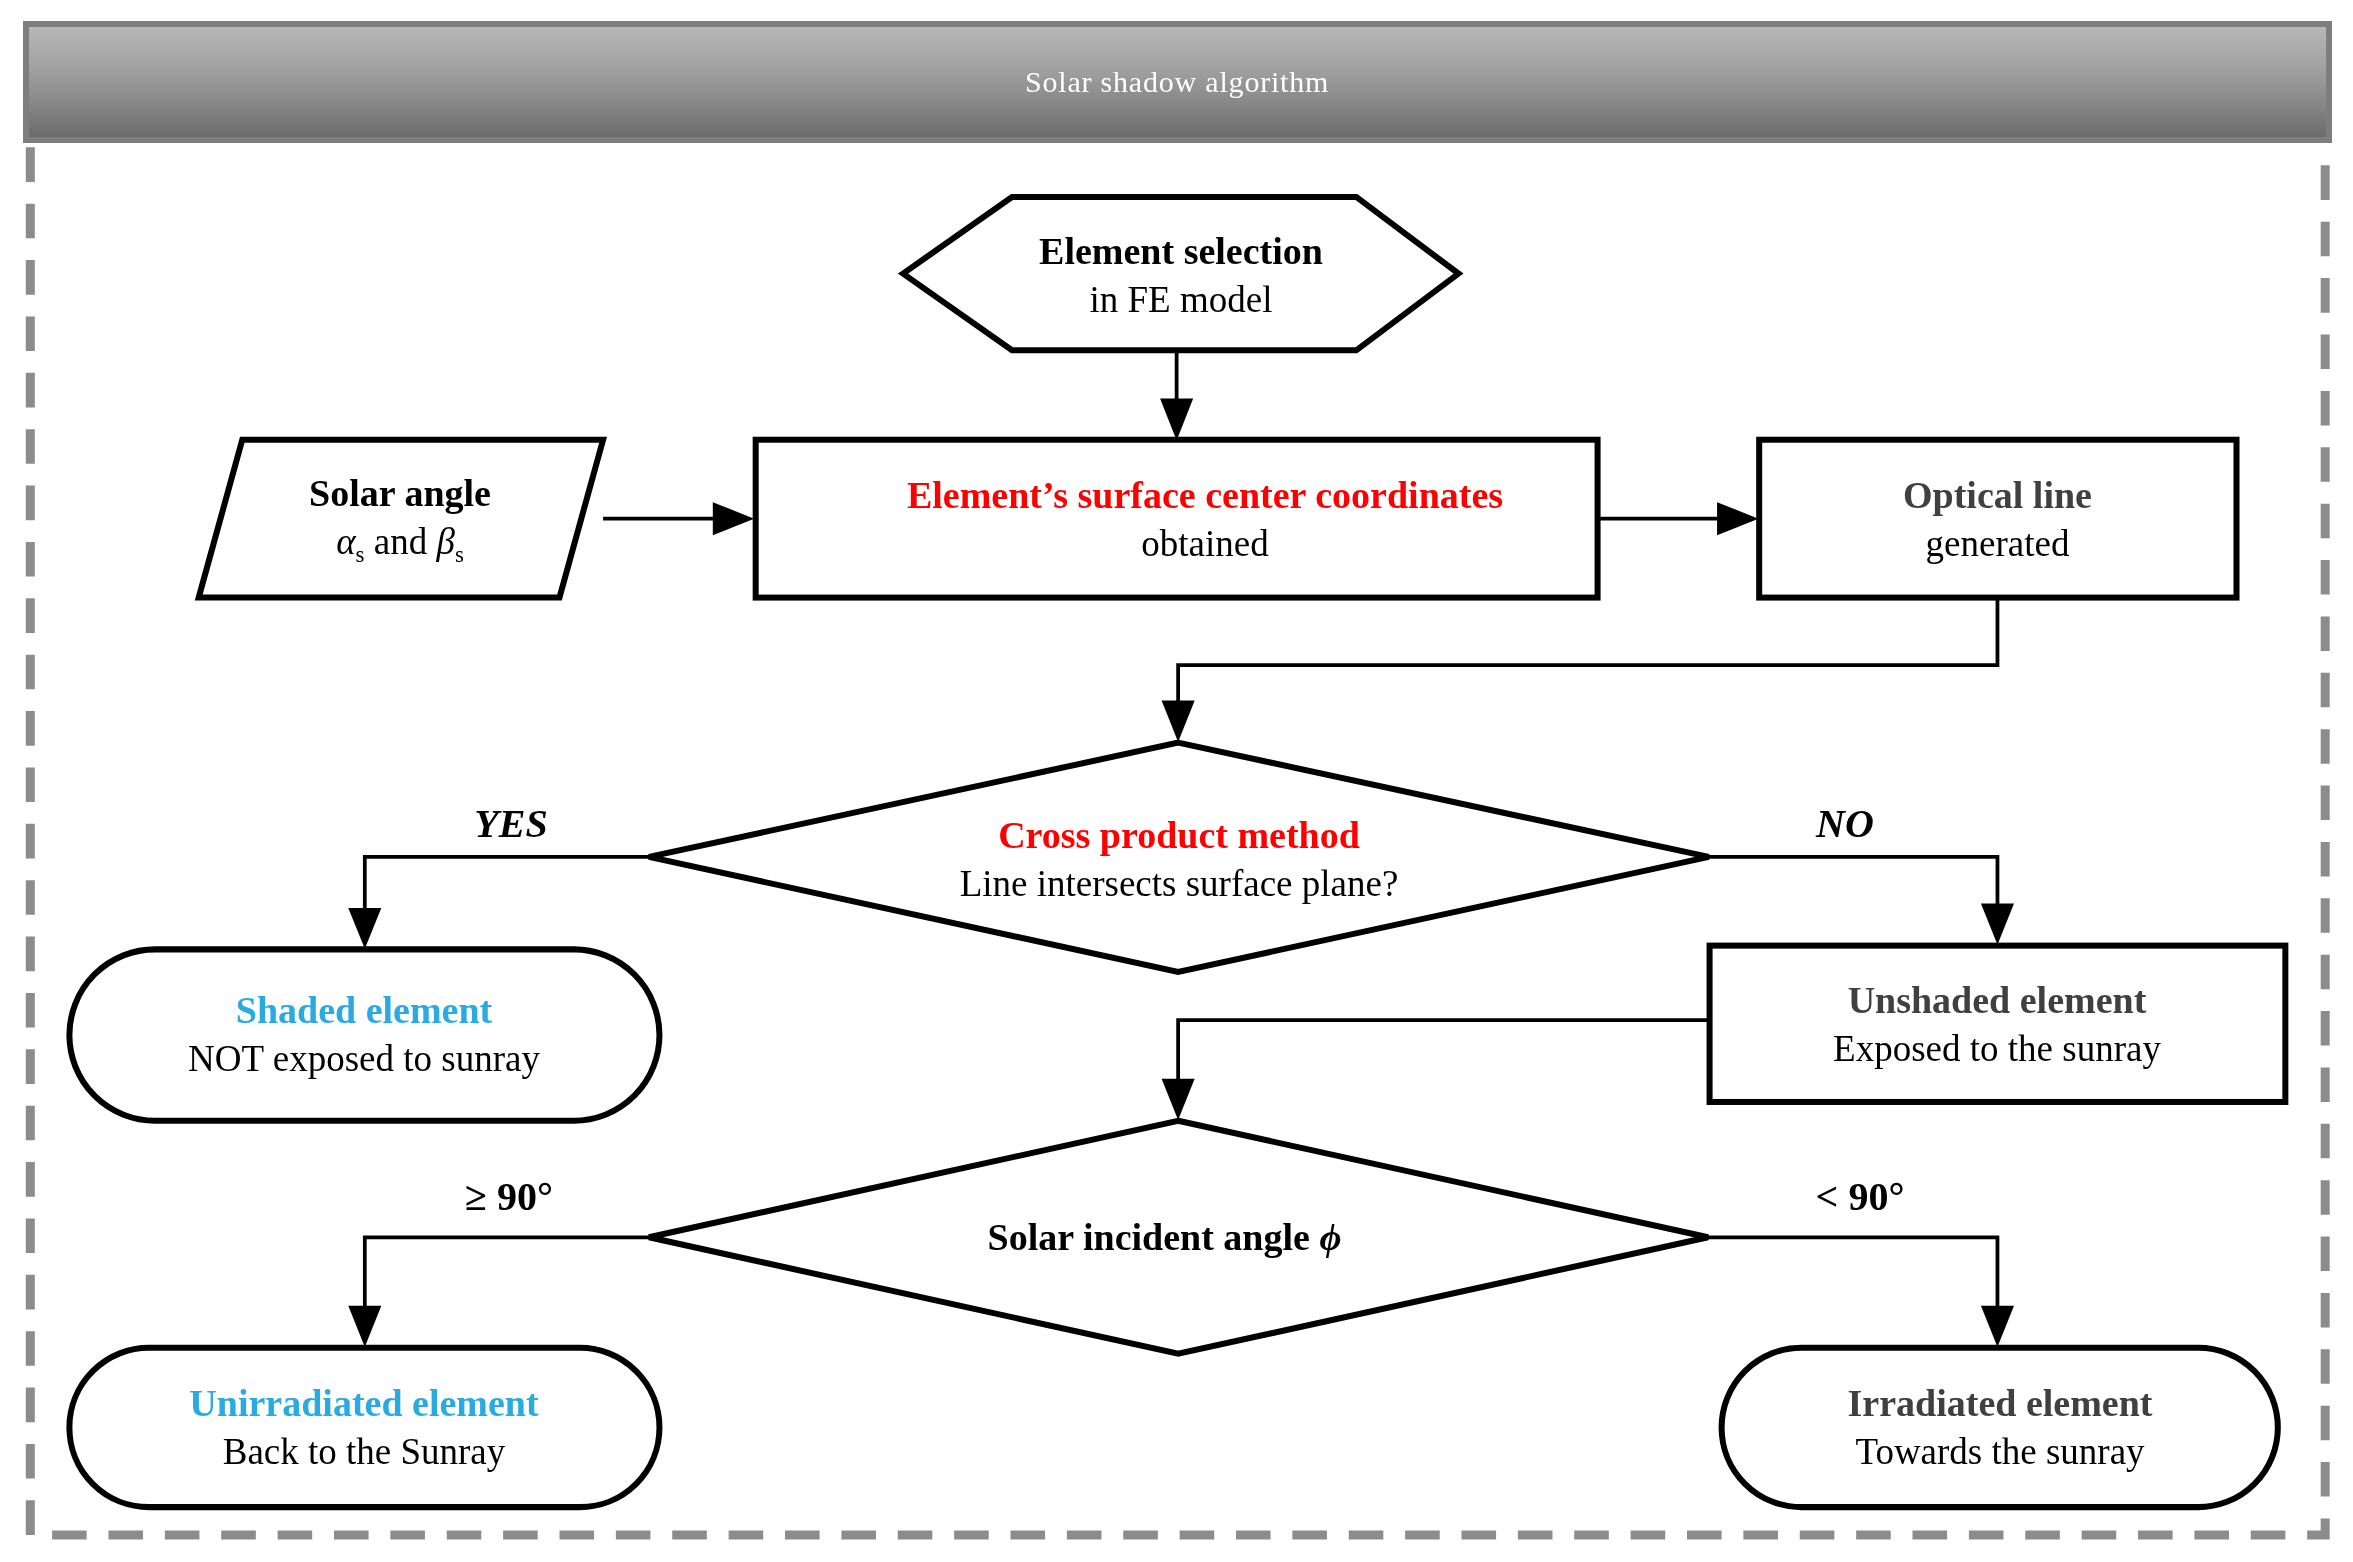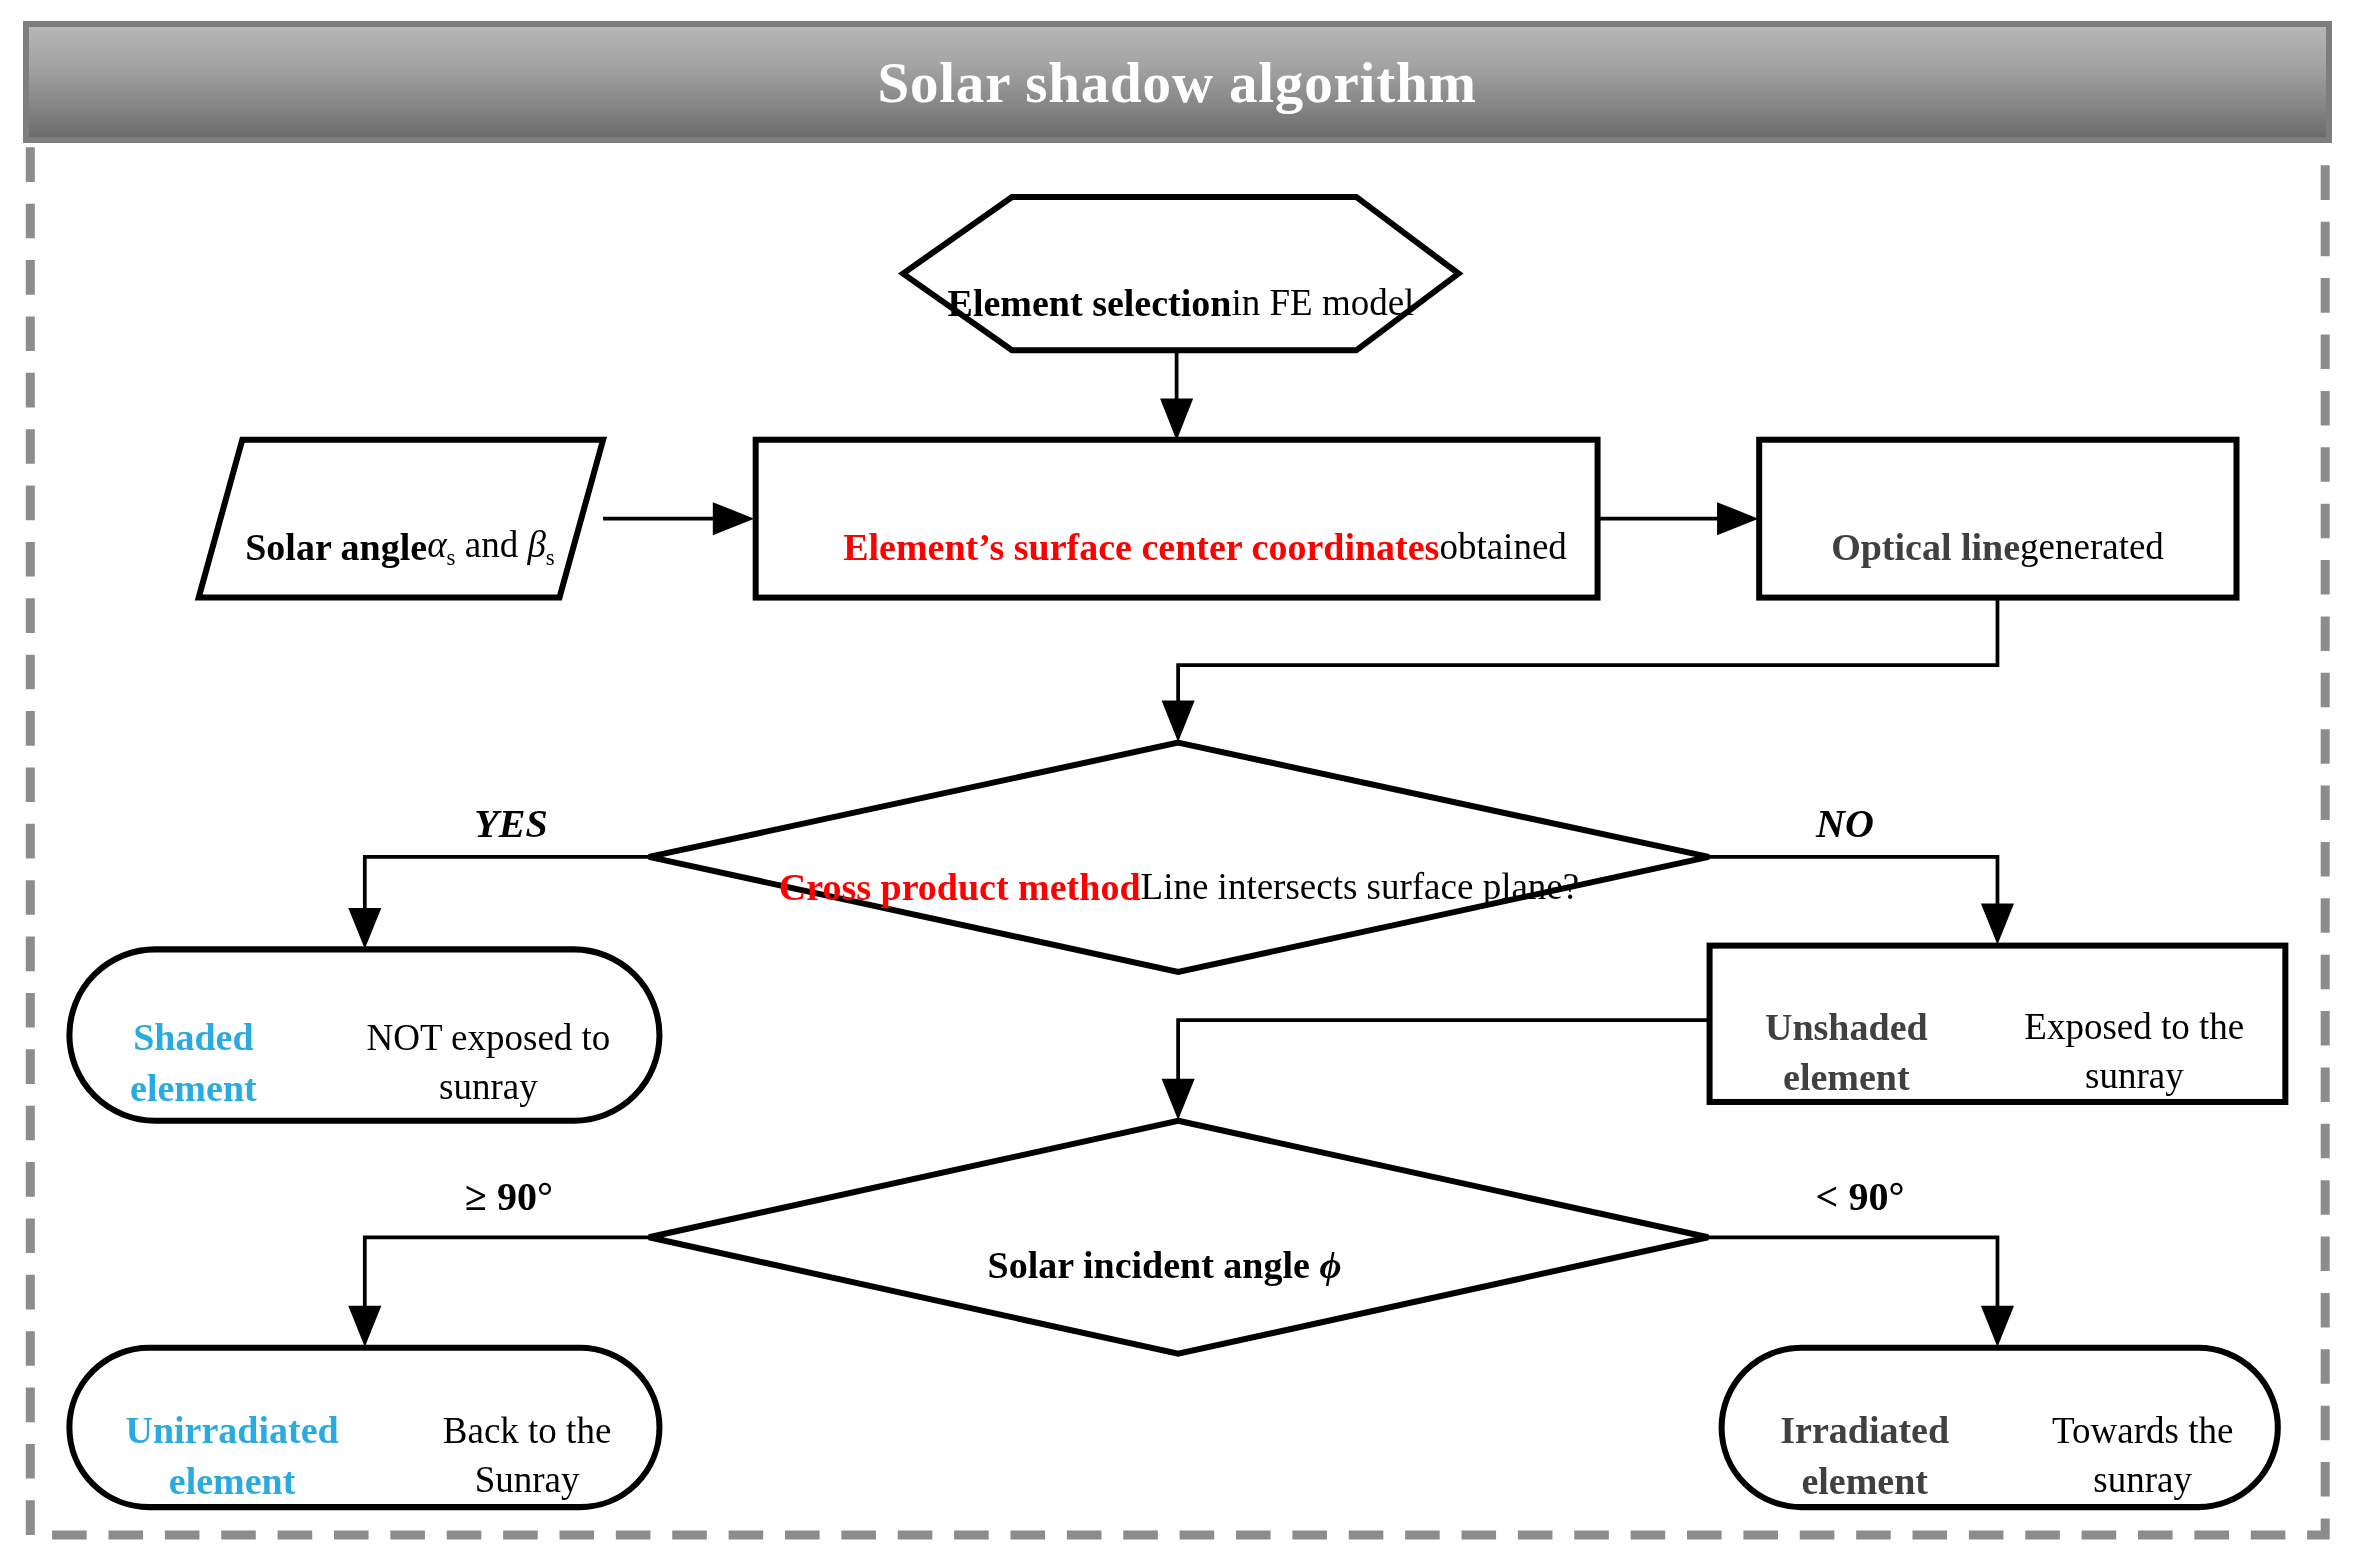--- a/index.html
+++ b/index.html
@@ -13,27 +13,26 @@
   }
   #diagram-svg{position:absolute;left:0;top:0;}
   .titlebar{
     position:absolute;left:22.6px;top:21px;width:2309px;height:122px;
     background:linear-gradient(180deg,#b6b6b6 0%,#a3a3a3 35%,#878787 70%,#6b6b6b 100%);
     border:6px solid #7e7e7e;
     box-sizing:border-box;
     display:flex;align-items:center;justify-content:center;
   }
   .titlebar span{
-    color:#ffffff;font-size:57px;font-weight:bold;letter-spacing:0.8px;
+    color:#ffffff;font-size:30px;font-weight:normal;letter-spacing:0.8px;
   }
   .node-text{
-    position:absolute;display:flex;flex-direction:row;
+    position:absolute;display:flex;flex-direction:column;
     justify-content:center;align-items:center;text-align:center;
     line-height:1.32;
-    margin-top:28px;
   }
   .l1{font-size:38px;font-weight:bold;}
   .l2{font-size:37px;font-weight:normal;}
   .c-red{color:#FF0000;}
   .c-orange{color:#404040;}
   .c-cyan{color:#29ABE2;text-align:center;}
   .it{font-style:italic;}
   .edge-label{
     position:absolute;display:flex;align-items:center;justify-content:center;
     font-size:40px;font-weight:bold;text-align:center;

